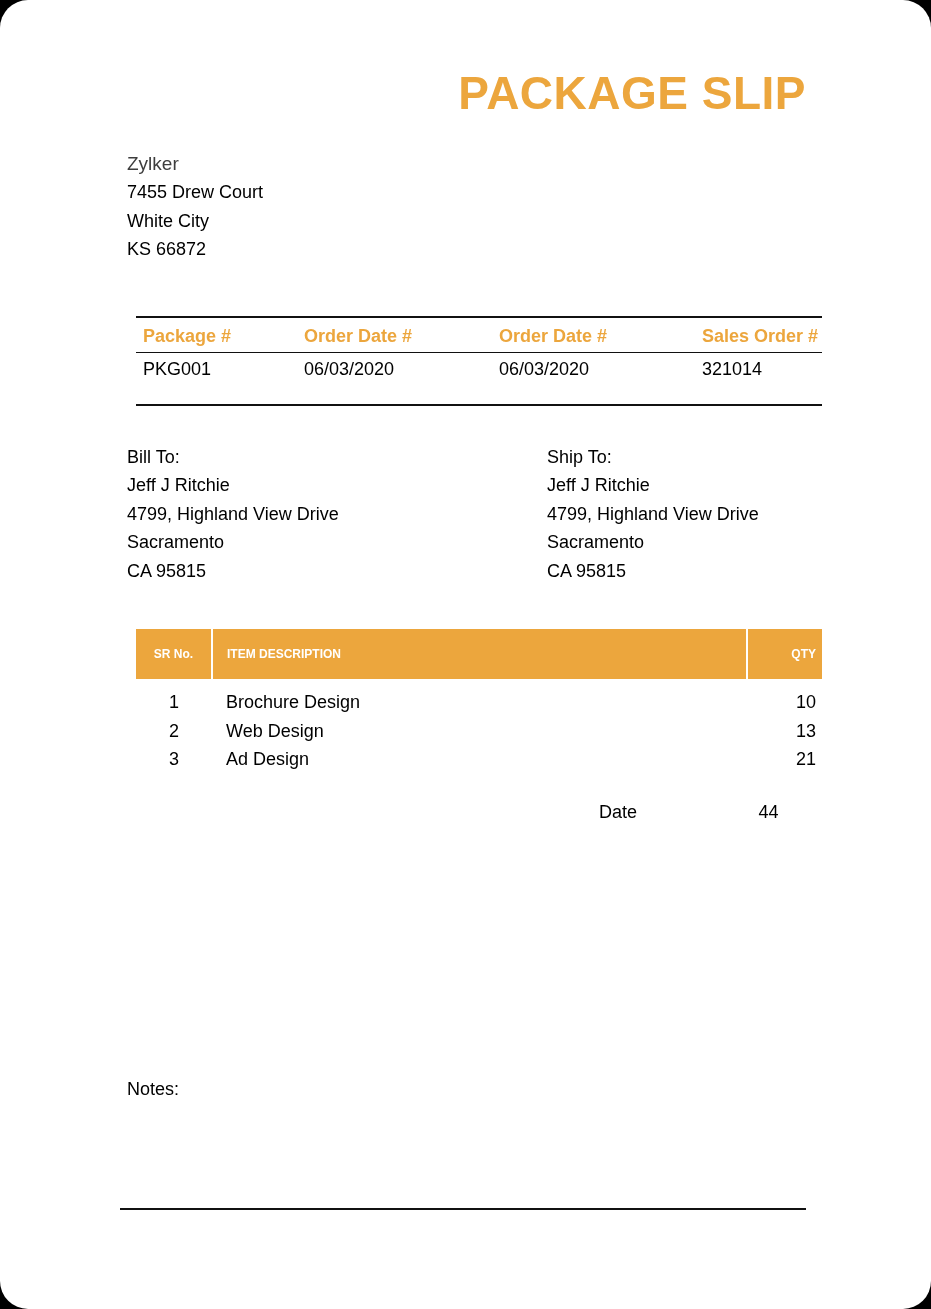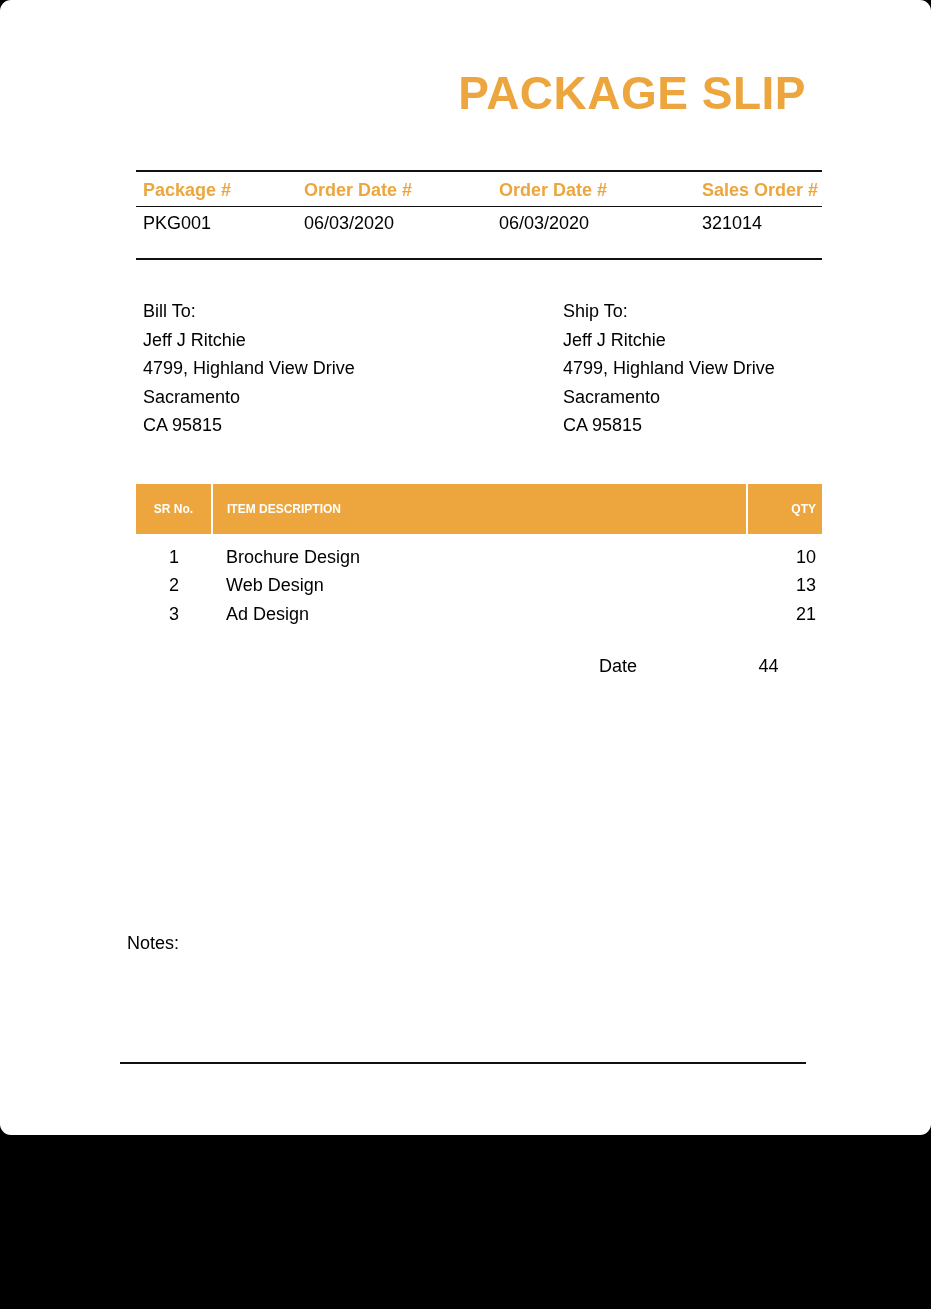--- a/index.html
+++ b/index.html
@@ -14,23 +14,23 @@
   *{margin:0;padding:0;box-sizing:border-box;}
   html,body{background:var(--canvas-bg);}
   body{
     font-family:"Liberation Sans","DejaVu Sans",sans-serif;
     color:var(--body-text);
     width:931px;
   }
   .page{
     position:relative;
     width:931px;
-    height:1135px;
+    height:1309px;
     background:var(--page-bg);
-    border-radius:11px;
+    border-radius:28px;
     overflow:hidden;
   }
   .content{
     position:absolute;
     left:120px;
     top:0;
     width:686px;
   }
   
   .doc-header{
@@ -83,21 +83,20 @@
     border-bottom:1px solid var(--rule-color);
     padding-top:7px;
   }
   .info-table td{padding-bottom:24px;}
   
   .addresses{
     display:flex;
     margin-top:37px;
     font-size:18px;
     line-height:28.5px;
-    margin-left:16px;
   }
   .addr-col{padding-left:7px;}
   .addr-bill{width:420px;flex:0 0 420px;}
   .addr-ship{flex:1;}
   
   .items-table{
     width:686px;
     margin-top:44px;
   }
   .items-table thead th{
@@ -154,20 +153,26 @@
 </head>
 <body>
 
 <div class="page">
   <div class="content">
 
     <header class="doc-header">
       <div class="doc-title">PACKAGE SLIP</div>
     </header>
 
+    <section class="company">
+      <div class="company-name">Zylker</div>
+      <div>7455 Drew Court</div>
+      <div>White City</div>
+      <div>KS 66872</div>
+    </section>
 
     <table class="info-table">
       <colgroup>
         <col style="width:161px">
           <col style="width:195px">
           <col style="width:203px">
           <col style="width:127px">
       </colgroup>
       <thead>
         <tr>

